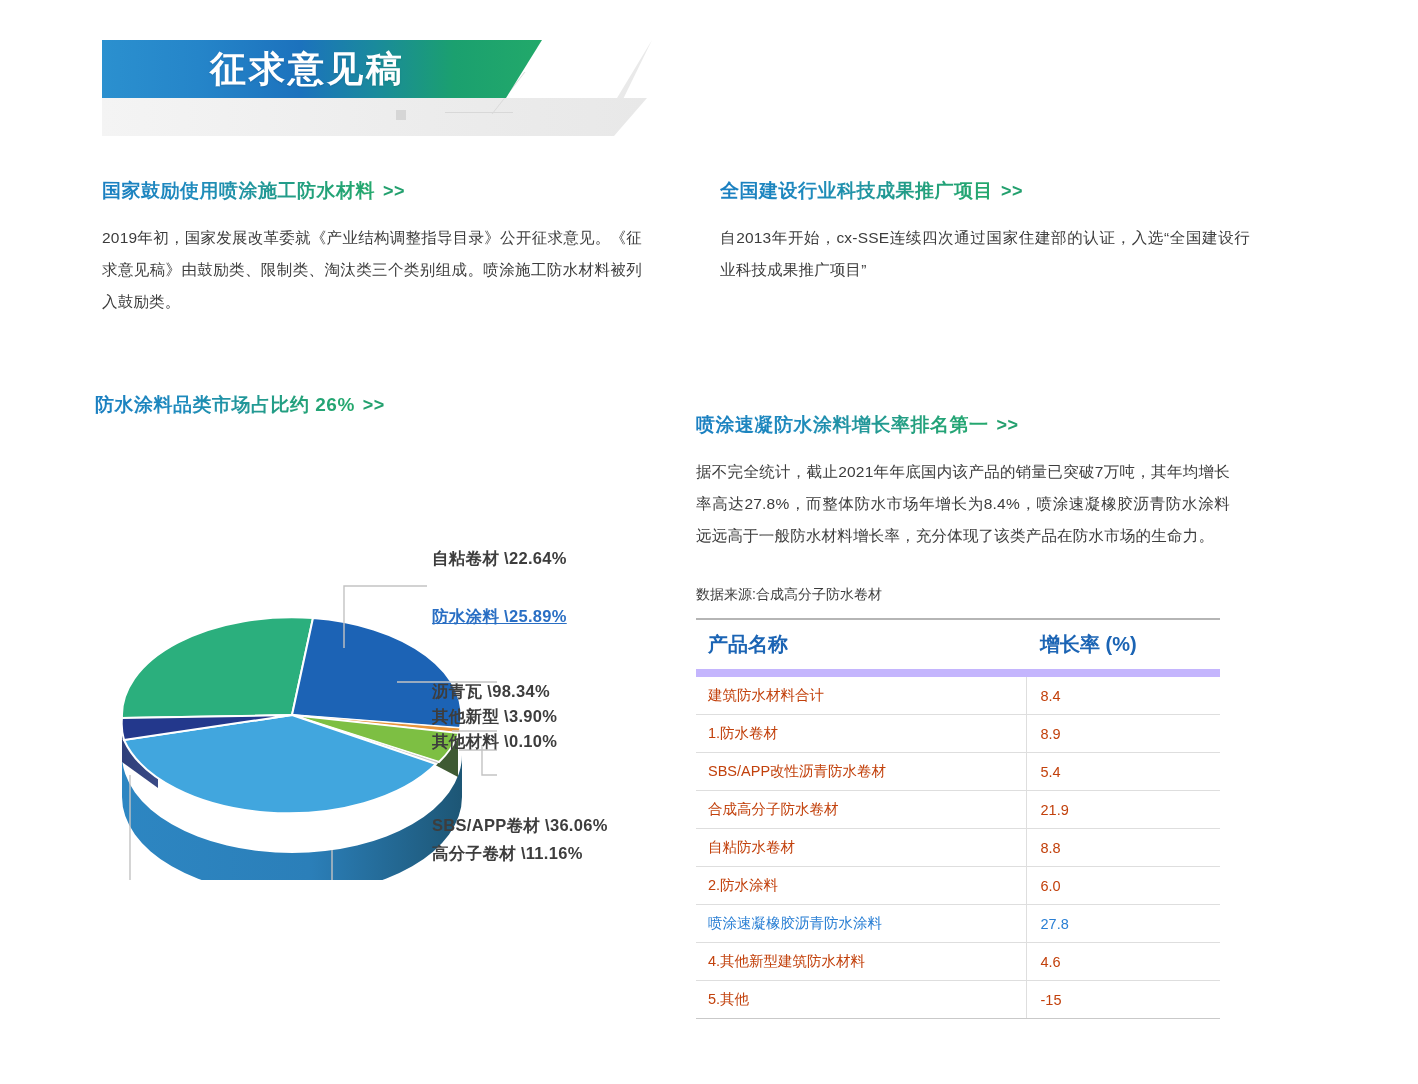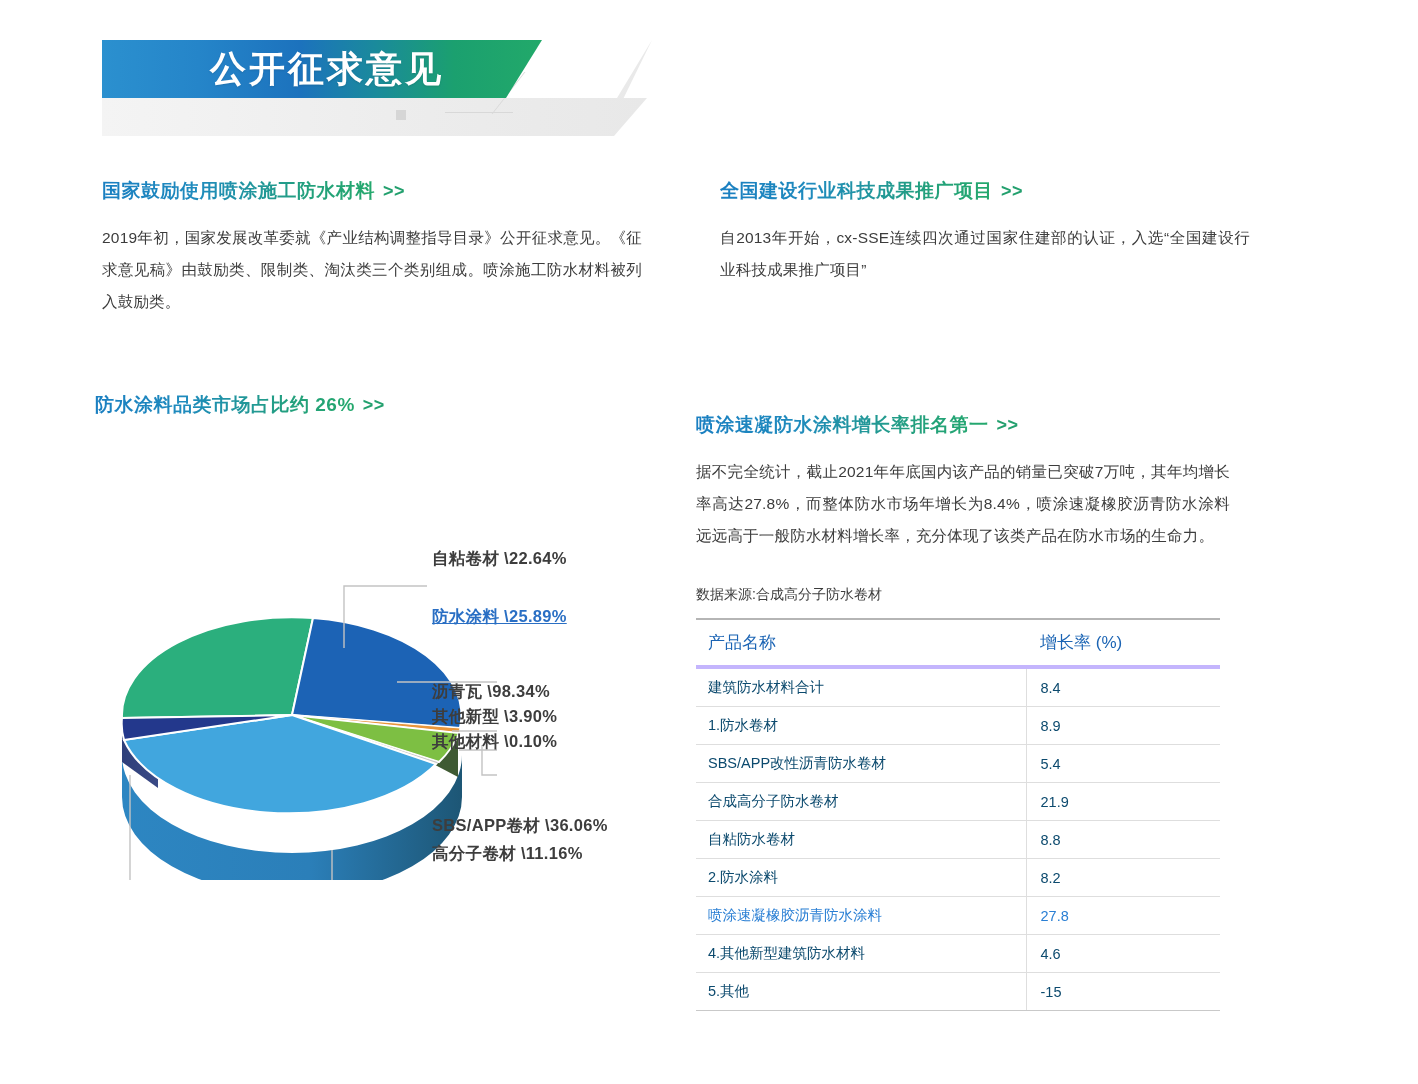--- a/index.html
+++ b/index.html
@@ -69,27 +69,27 @@
   .body-text {
     font-size: 15.5px; color: #3c3c3c; line-height: 32px;
     letter-spacing: .2px; text-align: justify;
   }
 
   
   .src-note { font-size: 14px; color: #3c3c3c; margin: 34px 0 14px 0; }
 
   table.growth { border-collapse: collapse; width: 524px; font-size: 14.5px; }
   table.growth thead th {
-    color: #1b64b4; font-weight: normal; font-size: 17px;
+    color: #1b64b4; font-weight: bold; font-size: 20px;
     text-align: left; padding: 11px 0 11px 12px;
-    border-top: 2px solid #b5b5b5; border-bottom: 4px solid #c4b5fd;
+    border-top: 2px solid #b5b5b5; border-bottom: 8px solid #c4b5fd;
   }
   table.growth thead th.c2 { padding-left: 14px; }
   table.growth td {
-    color: #0c4a6e; padding: 9px 0 9px 12px;
+    color: #c2410c; padding: 9px 0 9px 12px;
     border-bottom: 1px solid #dedede; height: 36px; vertical-align: middle;
   }
   table.growth td.c1 { width: 330px; border-right: 1px solid #dedede; }
   table.growth td.c2 { padding-left: 14px; }
   table.growth tr.hl td { color: #2a7fd4; }
   table.growth tr:last-child td { border-bottom: 1px solid #c9c9c9; }
 
   
   .chart-box { position: absolute; left: 102px; top: 530px; width: 560px; height: 350px; }
   .chart-svg { position: absolute; left: 0; top: 0; }
@@ -106,21 +106,21 @@
 
 <div id="page">
 
   <div class="banner-wrap">
     <div class="banner-gray"></div>
     <div class="banner-gray2"></div>
     <div class="banner-hair2"></div>
     <div class="banner-dot"></div>
     <div class="banner-hair"></div>
     <div class="banner-main"></div>
-    <div class="banner-title">公开征求意见</div>
+    <div class="banner-title">征求意见稿</div>
   </div>
 
   <div class="col-left">
     <div class="sec-title">
       <span class="t-grad">国家鼓励使用喷涂施工防水材料</span><span class="arrows">&gt;&gt;</span>
     </div>
     <div class="body-text">2019年初，国家发展改革委就《产业结构调整指导目录》公开征求意见。《征求意见稿》由鼓励类、限制类、淘汰类三个类别组成。喷涂施工防水材料被列入鼓励类。</div>
   </div>
 
   <div style="position:absolute;left:95px;top:392px;width:540px;">
@@ -220,21 +220,21 @@
           <tr>
             <td class="c1">合成高分子防水卷材</td>
             <td class="c2">21.9</td>
           </tr>
           <tr>
             <td class="c1">自粘防水卷材</td>
             <td class="c2">8.8</td>
           </tr>
           <tr>
             <td class="c1">2.防水涂料</td>
-            <td class="c2">8.2</td>
+            <td class="c2">6.0</td>
           </tr>
           <tr class="hl">
             <td class="c1">喷涂速凝橡胶沥青防水涂料</td>
             <td class="c2">27.8</td>
           </tr>
           <tr>
             <td class="c1">4.其他新型建筑防水材料</td>
             <td class="c2">4.6</td>
           </tr>
           <tr>

